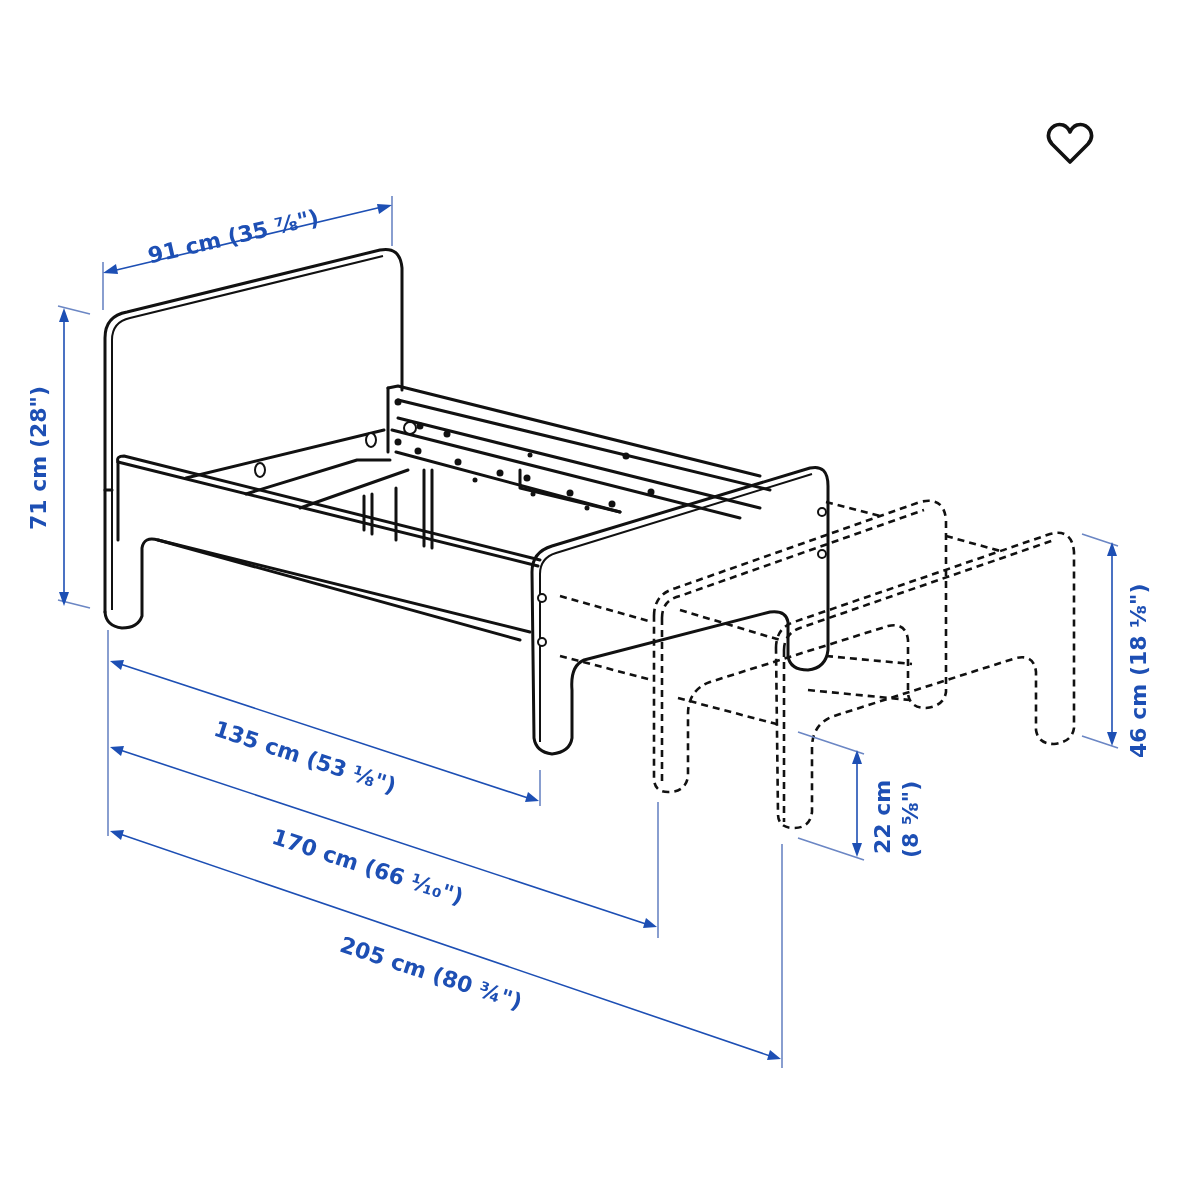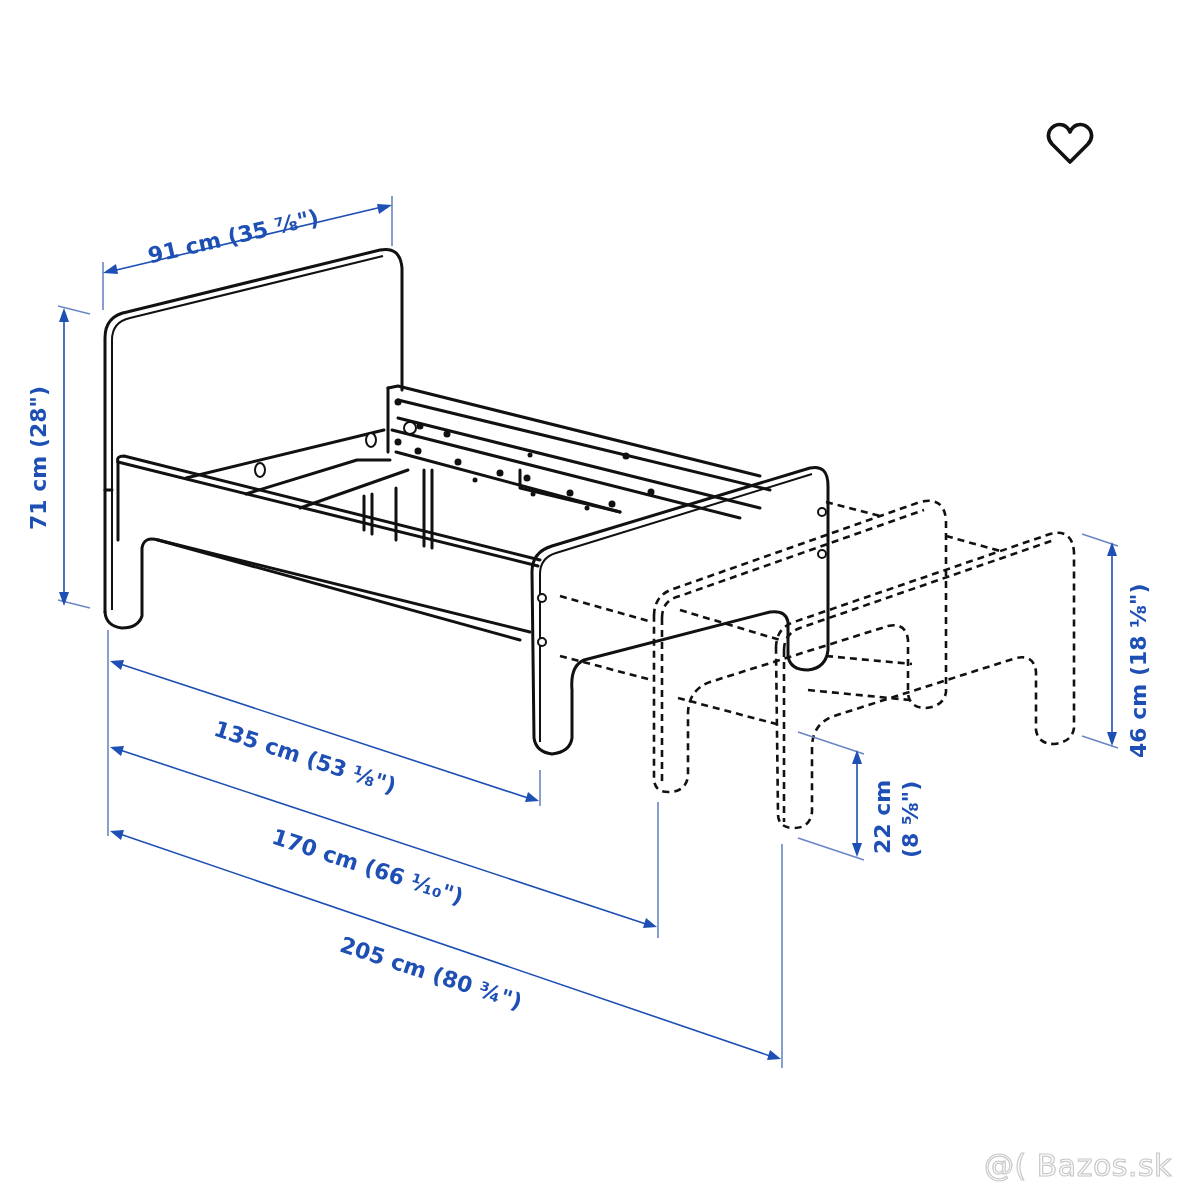--- a/index.html
+++ b/index.html
@@ -184,14 +184,13 @@
   <div class="label" style="left:276px; top:826px; transform: rotate(18deg);">170 cm (66 ¹⁄₁₀")</div>
 
   <div class="label" style="left:344px; top:934px; transform: rotate(18deg);">205 cm (80 ¾")</div>
 
   <div class="heart">
     <svg width="52" height="48" viewBox="0 0 52 48">
       <path d="M26,42 L8,24 Q2,17 6,10 Q11,3 19,5 Q24,7 26,12 Q28,7 33,5 Q41,3 46,10 Q50,17 44,24 Z" fill="none" stroke="#111" stroke-width="3.6" stroke-linejoin="round"></path>
     </svg>
   </div>
 
-  <div class="watermark">@( Bazos.sk</div>
 </div>
 
 </body></html>

